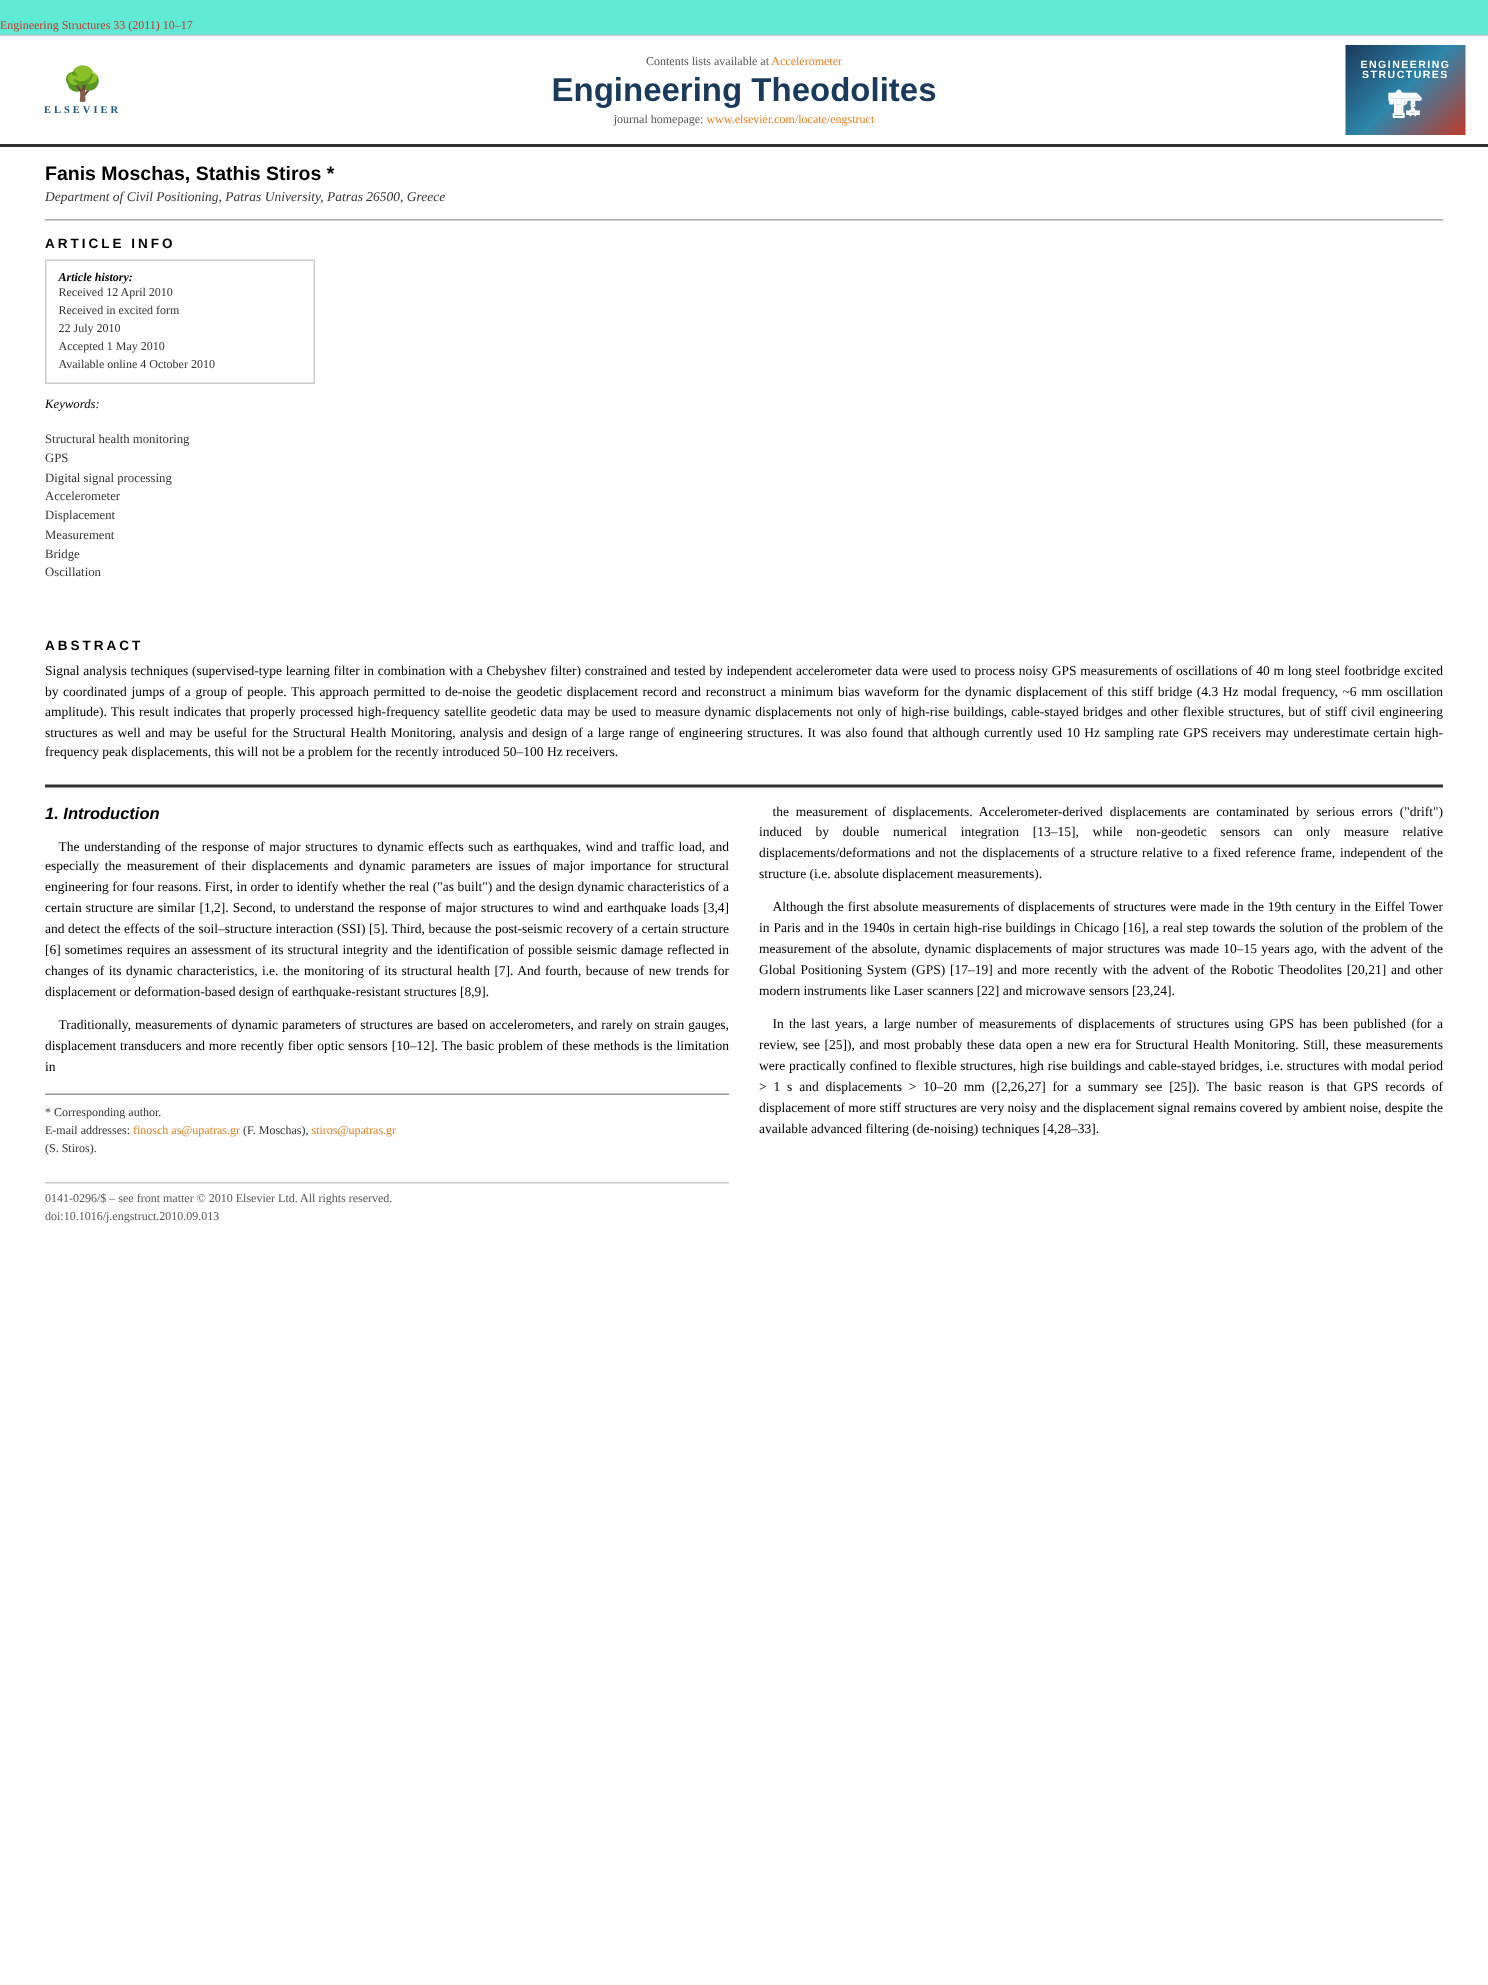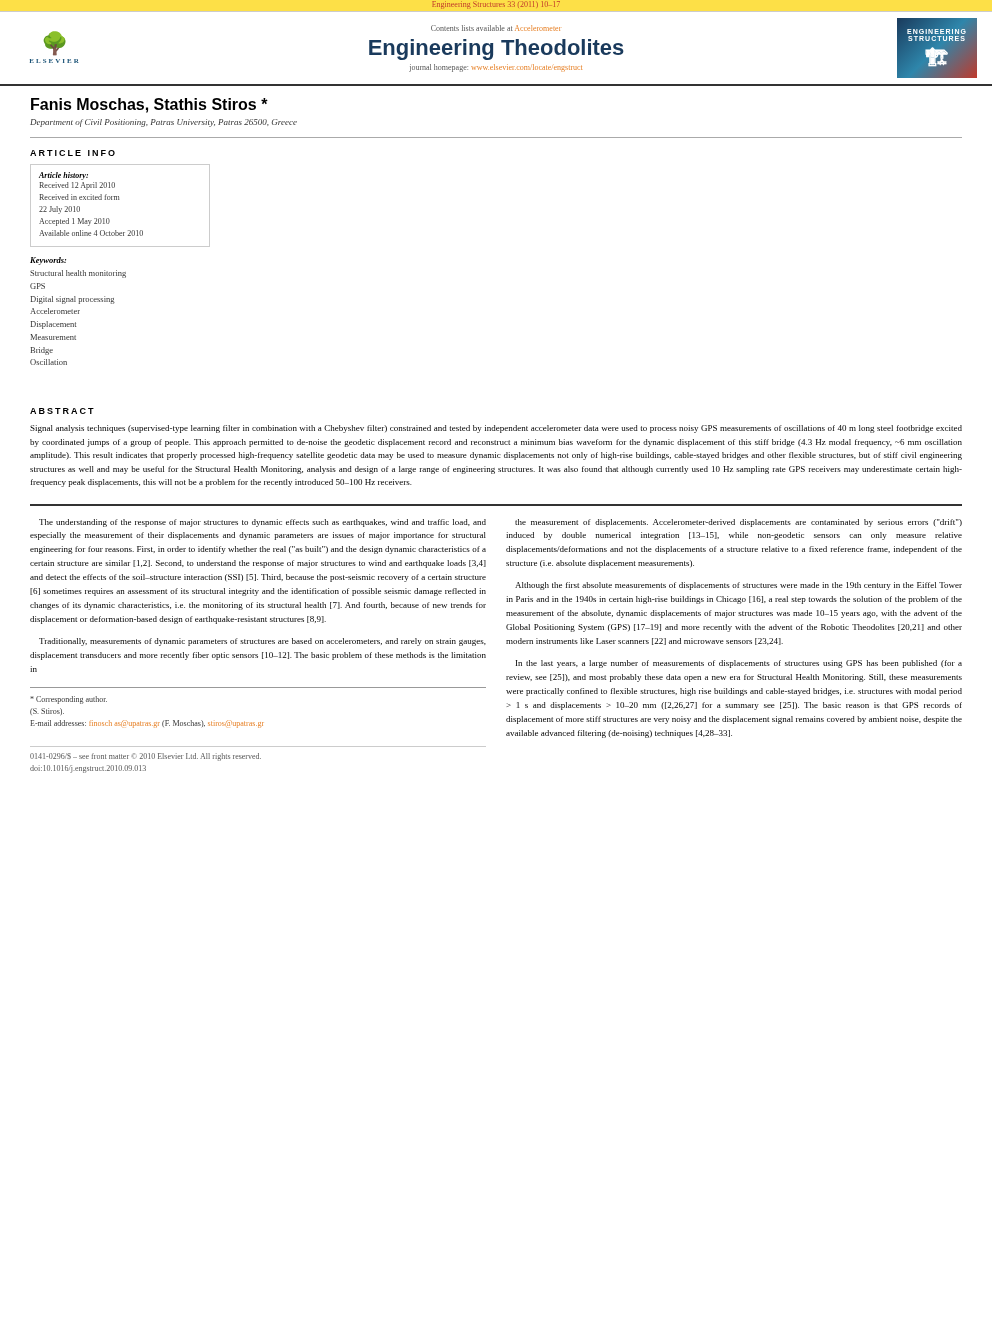--- a/index.html
+++ b/index.html
@@ -7,25 +7,25 @@
       background: #fff;
       font-family: 'Times New Roman', Times, serif;
       font-size: 9.5px;
       color: #000;
       width: 992px;
       min-height: 1323px;
     }
 
     
     .journal-bar {
-      background: #fde047;
-      text-align: center;
+      background: #5eead4;
+      text-align: left;
       font-size: 8px;
       color: #c0392b;
-      padding: 0 0 2px;
+      padding: 12px 0 2px;
       border-bottom: 1px solid #ccc;
     }
 
     
     .header-area {
       display: flex;
       align-items: center;
       border-bottom: 2px solid #333;
       padding: 6px 10px;
     }
@@ -94,21 +94,21 @@
       font-size: 18px;
       font-weight: bold;
       color: #000;
       margin: 14px 0 8px;
       line-height: 1.4;
       font-family: Arial, sans-serif;
     }
 
     
     .authors {
-      font-size: 16px;
+      font-size: 13px;
       margin-bottom: 3px;
       font-family: Arial, sans-serif;
       color: #000;
     }
     .author-name {
       font-weight: bold;
     }
     .affiliation {
       font-size: 9px;
       font-style: italic;
@@ -158,24 +158,24 @@
       font-size: 8px;
       color: #333;
       line-height: 1.5;
     }
 
     .keywords-box {
       margin-top: 4px;
     }
     .keywords-label {
       font-style: italic;
-      font-weight: bold;
+      font-weight: normal;
       font-size: 8.5px;
       color: #000;
-      margin-bottom: 2px;
+      margin-bottom: 12px;
     }
     .keyword-item {
       font-size: 8.5px;
       color: #333;
       line-height: 1.5;
     }
 
     
     .abstract-text {
       font-size: 9px;
@@ -327,36 +327,37 @@
     <div class="col-right">
       <div class="section-heading">ABSTRACT</div>
       <div class="abstract-text">Signal analysis techniques (supervised-type learning filter in combination with a Chebyshev filter) constrained and tested by independent accelerometer data were used to process noisy GPS measurements of oscillations of 40 m long steel footbridge excited by coordinated jumps of a group of people. This approach permitted to de-noise the geodetic displacement record and reconstruct a minimum bias waveform for the dynamic displacement of this stiff bridge (4.3 Hz modal frequency, ~6 mm oscillation amplitude). This result indicates that properly processed high-frequency satellite geodetic data may be used to measure dynamic displacements not only of high-rise buildings, cable-stayed bridges and other flexible structures, but of stiff civil engineering structures as well and may be useful for the Structural Health Monitoring, analysis and design of a large range of engineering structures. It was also found that although currently used 10 Hz sampling rate GPS receivers may underestimate certain high-frequency peak displacements, this will not be a problem for the recently introduced 50–100 Hz receivers.</div>
     </div>
 
   </div>
 
   <div class="body-content">
 
     <div class="body-col">
+      <div class="section-title">1. Introduction</div>
       <div class="body-paragraph">The understanding of the response of major structures to dynamic effects such as earthquakes, wind and traffic load, and especially the measurement of their displacements and dynamic parameters are issues of major importance for structural engineering for four reasons. First, in order to identify whether the real ("as built") and the design dynamic characteristics of a certain structure are similar [1,2]. Second, to understand the response of major structures to wind and earthquake loads [3,4] and detect the effects of the soil–structure interaction (SSI) [5]. Third, because the post-seismic recovery of a certain structure [6] sometimes requires an assessment of its structural integrity and the identification of possible seismic damage reflected in changes of its dynamic characteristics, i.e. the monitoring of its structural health [7]. And fourth, because of new trends for displacement or deformation-based design of earthquake-resistant structures [8,9].</div>
       <div class="body-paragraph">Traditionally, measurements of dynamic parameters of structures are based on accelerometers, and rarely on strain gauges, displacement transducers and more recently fiber optic sensors [10–12]. The basic problem of these methods is the limitation in</div>
 
       <div class="footnote-area">
         <div class="footnote-item">
           <span>* Corresponding author.</span>
-        </div>
-        <div class="footnote-item">
-          <span>(S. Stiros).</span>
         </div>
         <div class="footnote-item">
           <span>E-mail addresses: </span>
           <span style="color:#e67e22;">finosch as@upatras.gr</span>
           <span>(F. Moschas),</span>
           <span style="color:#e67e22;">stiros@upatras.gr</span>
         </div>
+        <div class="footnote-item">
+          <span>(S. Stiros).</span>
+        </div>
       </div>
 
       <div class="bottom-bar">
         <div>0141-0296/$ – see front matter © 2010 Elsevier Ltd. All rights reserved.</div>
         <div>doi:10.1016/j.engstruct.2010.09.013</div>
       </div>
     </div>
 
     <div class="body-col">
       <div class="body-paragraph">the measurement of displacements. Accelerometer-derived displacements are contaminated by serious errors ("drift") induced by double numerical integration [13–15], while non-geodetic sensors can only measure relative displacements/deformations and not the displacements of a structure relative to a fixed reference frame, independent of the structure (i.e. absolute displacement measurements).</div>

